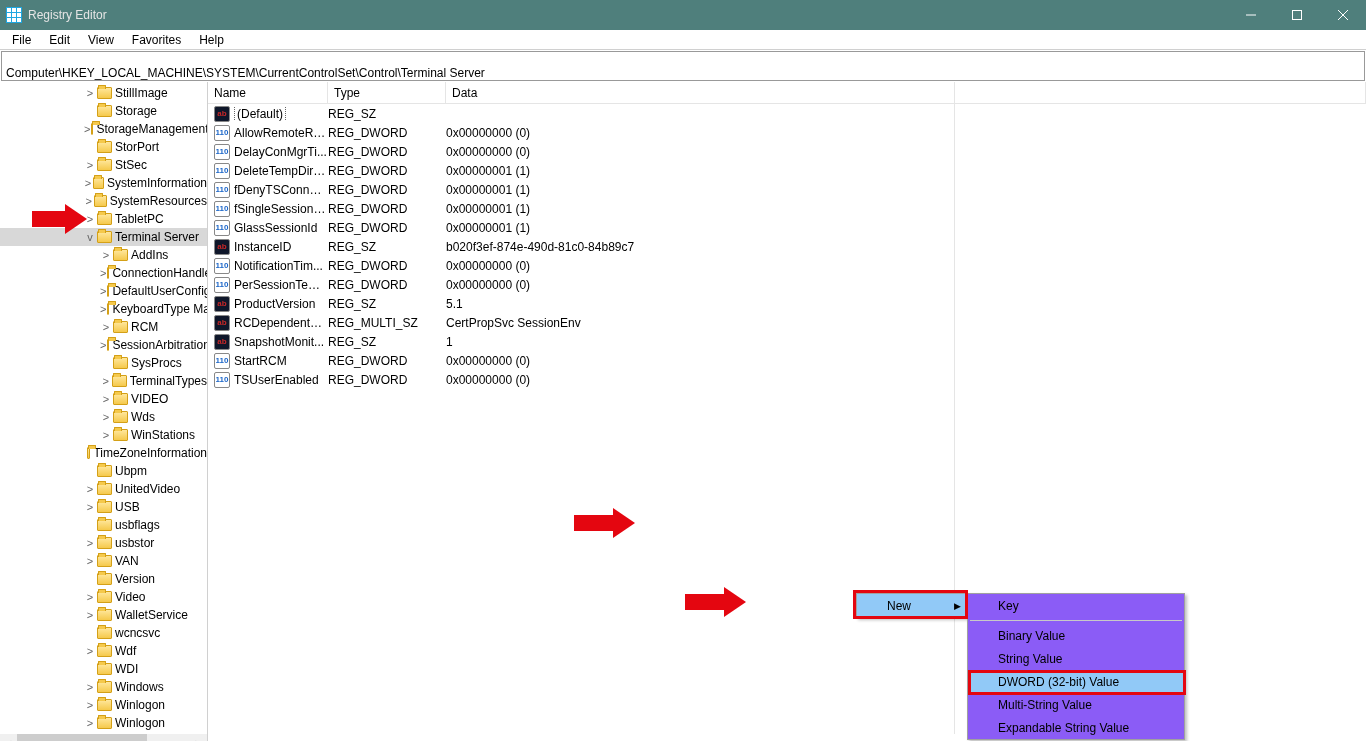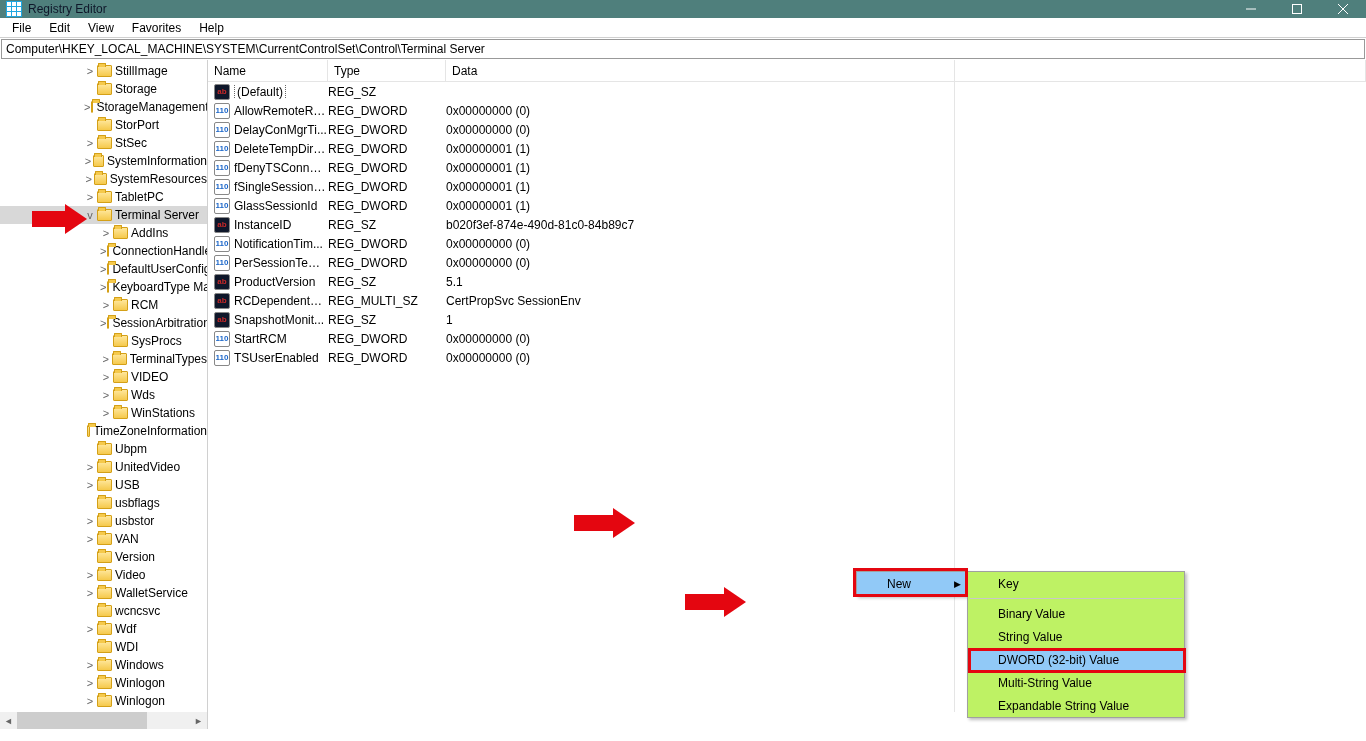--- a/index.html
+++ b/index.html
@@ -1,26 +1,26 @@
 <!DOCTYPE html>
 <html><head>
 <meta charset="utf-8">
 <style>
 * { margin:0; padding:0; box-sizing:border-box; font-family:"Segoe UI",Tahoma,sans-serif; font-size:12px; }
 html,body{width:1366px;height:741px;overflow:hidden;background:#fff;}
-.titlebar{height:18px;background:#4f7f7c;color:#0f172a;display:flex;align-items:center;padding-left:6px;}
+.titlebar{height:30px;background:#4f7f7c;color:#e5e5e5;display:flex;align-items:center;padding-left:6px;}
 .titlebar .icon{width:16px;height:16px;background:#1ea7e1;margin-right:6px;display:grid;grid-template-columns:repeat(3,1fr);grid-template-rows:repeat(3,1fr);gap:1px;padding:1px;}
 .titlebar .icon span{background:#fff;}
 .titlebar .title{flex:1;}
 .winbtns{display:flex;height:100%;}
 .winbtn{width:46px;display:flex;align-items:center;justify-content:center;color:#fff;}
 .winbtn svg{stroke:#fff;stroke-width:1;fill:none;}
 .menubar{height:20px;border-bottom:1px solid #d0d0d0;display:flex;align-items:center;padding-left:4px;gap:2px;background:#fff;}
 .menubar span{padding:2px 8px;}
-.addrbar{height:20px;border:1px solid #999;margin:1px;padding:2px 4px;background:#fff;white-space:nowrap;overflow:hidden;}
+.addrbar{height:20px;border:1px solid #999;margin:1px;padding:14px 4px;background:#fff;white-space:nowrap;overflow:hidden;}
 .content{display:flex;height:calc(100% - 30px - 20px - 22px);}
 .tree{width:208px;border-right:1px solid #d0d0d0;overflow:hidden;position:relative;background:#fff;padding-top:2px;}
 .tree-inner{padding-left:0;}
 .node{height:18px;display:flex;align-items:center;white-space:nowrap;position:relative;}
 .node .tw{width:12px;text-align:center;color:#666;font-size:11px;margin-right:1px;}
 .node .folder{width:15px;height:12px;background:linear-gradient(#ffe79c,#f5c94c);border:1px solid #d4a017;border-radius:1px;margin-right:3px;position:relative;}
 .node .folder::before{content:"";position:absolute;top:-3px;left:0;width:6px;height:3px;background:#f5c94c;border:1px solid #d4a017;border-bottom:none;border-radius:1px 1px 0 0;}
 .node.sel{background:#d8d8d8;}
 .l2{padding-left:84px;}
 .l3{padding-left:100px;}
@@ -31,21 +31,21 @@
 .col-t{width:118px;}
 .col-d{flex:1;}
 .row{height:19px;display:flex;align-items:center;}
 .row .ic{width:16px;height:16px;margin:0 4px 0 6px;border:1px solid #888;border-radius:2px;display:flex;align-items:center;justify-content:center;font-size:8px;font-weight:700;}
 .ic-ab{background:#0f172a;color:#c62828;}
 .ic-bn{background:#fff;color:#1b66c9;}
 .row .nm{width:94px;white-space:nowrap;overflow:hidden;text-overflow:ellipsis;}
 .row .tp{width:118px;}
 .row .dt{flex:1;white-space:nowrap;}
 .default-box{border:1px dotted #666;padding:0 2px;}
-.ctxmenu{position:absolute;background:#bef264;border:1px solid #a0a0a0;box-shadow:2px 2px 3px rgba(0,0,0,.25);}
+.ctxmenu{position:absolute;background:#8b5cf6;border:1px solid #a0a0a0;box-shadow:2px 2px 3px rgba(0,0,0,.25);}
 .ctxmenu.parent{left:648px;top:511px;width:112px;}
 .ctxmenu .item{height:23px;display:flex;align-items:center;padding:0 22px 0 30px;position:relative;}
 .ctxmenu .item.hi{background:#91c9f7;}
 .ctxmenu .item .arr{position:absolute;right:6px;font-size:9px;}
 .ctxmenu.sub{left:759px;top:511px;width:218px;}
 .ctxmenu .sep{height:1px;background:#c8c8c8;margin:3px 2px;}
 .redbox{position:absolute;border:3px solid #e40610;pointer-events:none;}
 .arrow{position:absolute;pointer-events:none;}
 .arrow .shaft{position:absolute;background:#e40610;height:16px;}
 .arrow .head{position:absolute;width:0;height:0;border-top:15px solid transparent;border-bottom:15px solid transparent;border-left:22px solid #e40610;}

